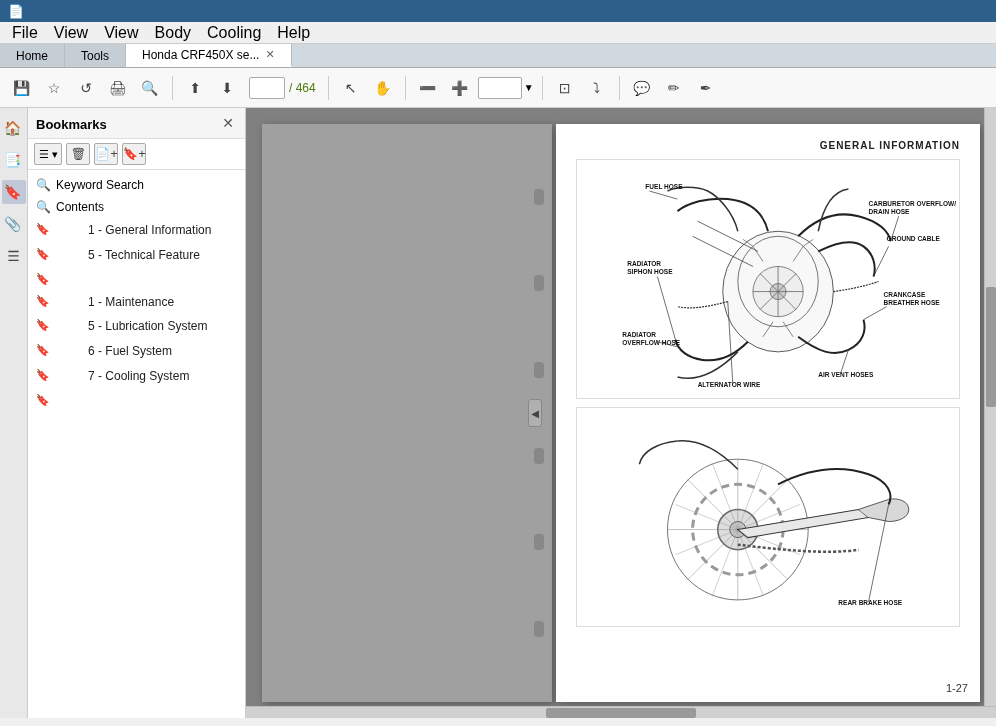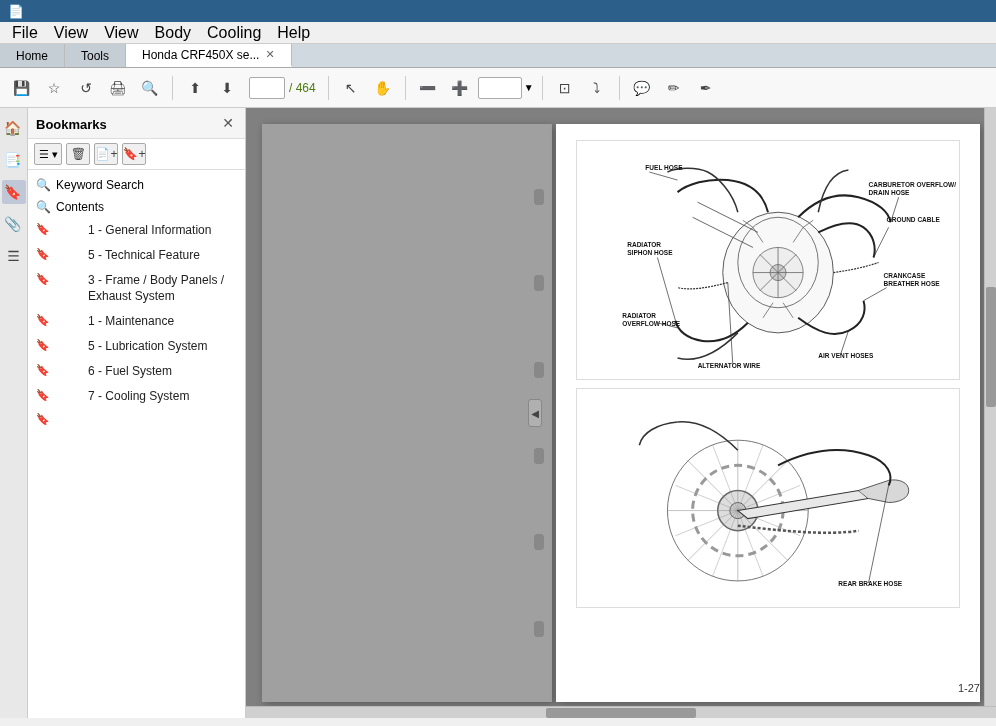--- a/index.html
+++ b/index.html
@@ -345,21 +345,21 @@
       border: 1px solid #ddd;
       display: flex;
       align-items: center;
       justify-content: center;
       background: #fff;
       overflow: hidden;
     }
     .page-footer {
       position: absolute;
       bottom: 8px;
-      right: 0;
+      right: 12px;
       font-size: 11px;
       color: #333;
     }
 
     
     .bookmarks-list::-webkit-scrollbar { width: 6px; }
     .bookmarks-list::-webkit-scrollbar-track { background: #f0f0f0; }
     .bookmarks-list::-webkit-scrollbar-thumb { background: #bbb; border-radius: 3px; }
 
     
@@ -500,21 +500,20 @@
       <div class="bm-item">
         <span class="bm-item-icon">🔖</span>
         <span class="bm-item-text">1 - General Information</span>
       </div>
       <div class="bm-item">
         <span class="bm-item-icon">🔖</span>
         <span class="bm-item-text">5 - Technical Feature</span>
       </div>
       <div class="bm-item">
         <span class="bm-item-icon">🔖</span>
-        <span class="bm-item-text">3 - Frame / Body Panels / Exhaust System</span>
       </div>
       <div class="bm-item">
         <span class="bm-item-icon">🔖</span>
         <span class="bm-item-text">1 - Maintenance</span>
       </div>
       <div class="bm-item">
         <span class="bm-item-icon">🔖</span>
         <span class="bm-item-text">5 - Lubrication System</span>
       </div>
       <div class="bm-item">
@@ -541,20 +540,21 @@
         <div class="page-hole"></div>
         <div class="page-hole"></div>
         <div class="page-hole"></div>
       </div>
     </div>
 
     <div class="collapse-arrow">◀</div>
 
     <div class="page-right">
       <div class="page-content">
+        <div class="page-header">GENERAL INFORMATION</div>
 
         <div class="diagram-top">
           <svg width="100%" height="100%" viewBox="0 0 380 235">
 
             <g stroke="#333" fill="none" stroke-width="0.8">
 
               <ellipse cx="200" cy="130" rx="55" ry="60" stroke="#333" fill="#f8f8f8"></ellipse>
               <ellipse cx="200" cy="120" rx="40" ry="45" stroke="#555"></ellipse>
 
               <path d="M120 60 L160 80 L180 90" stroke="#444"></path>

